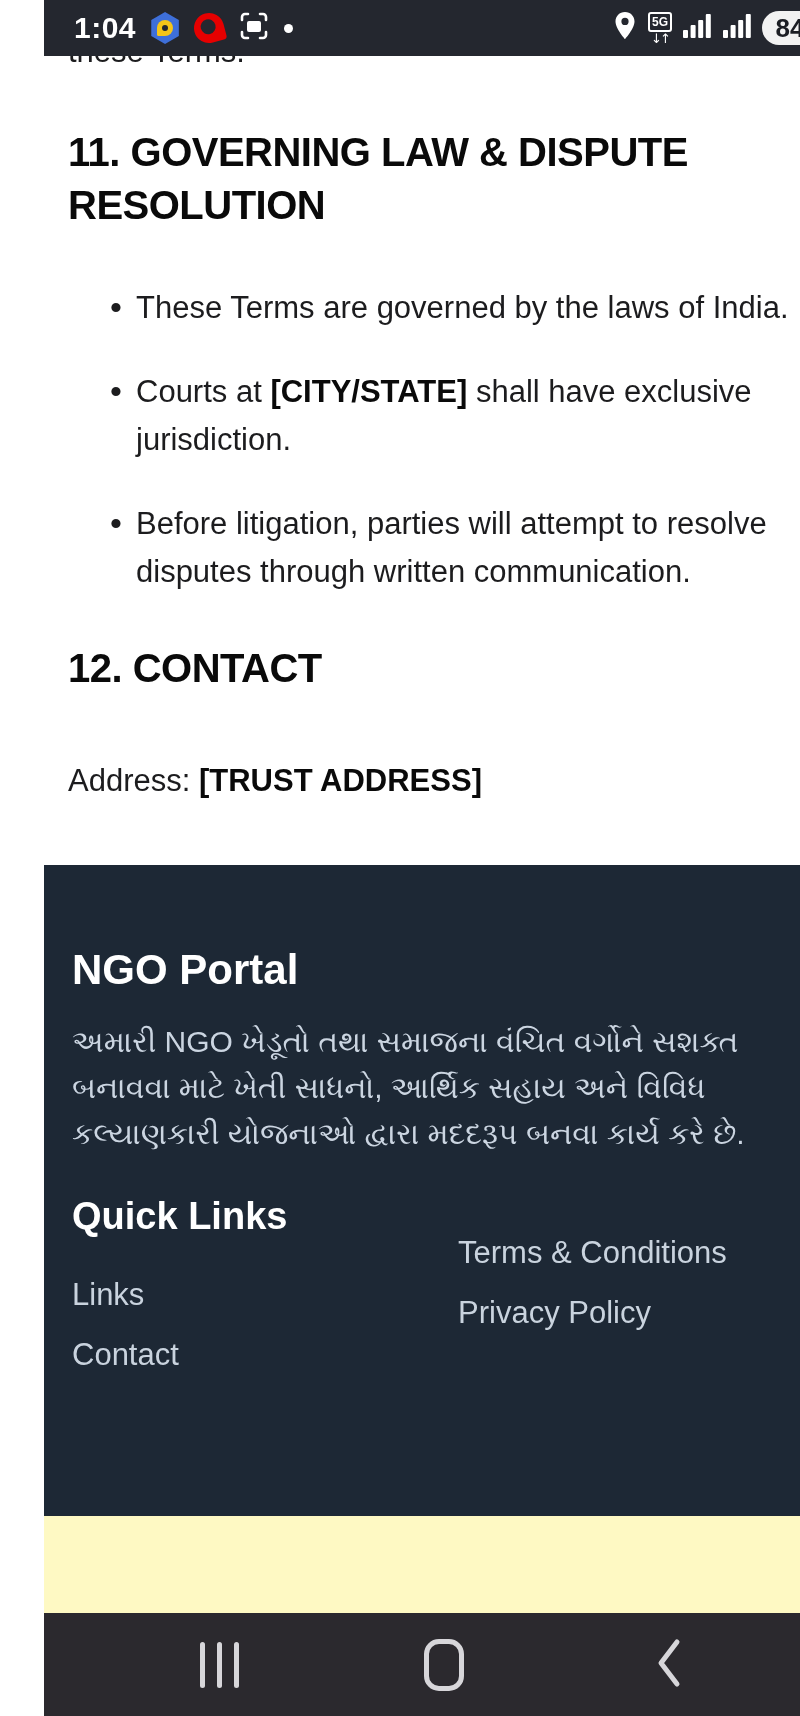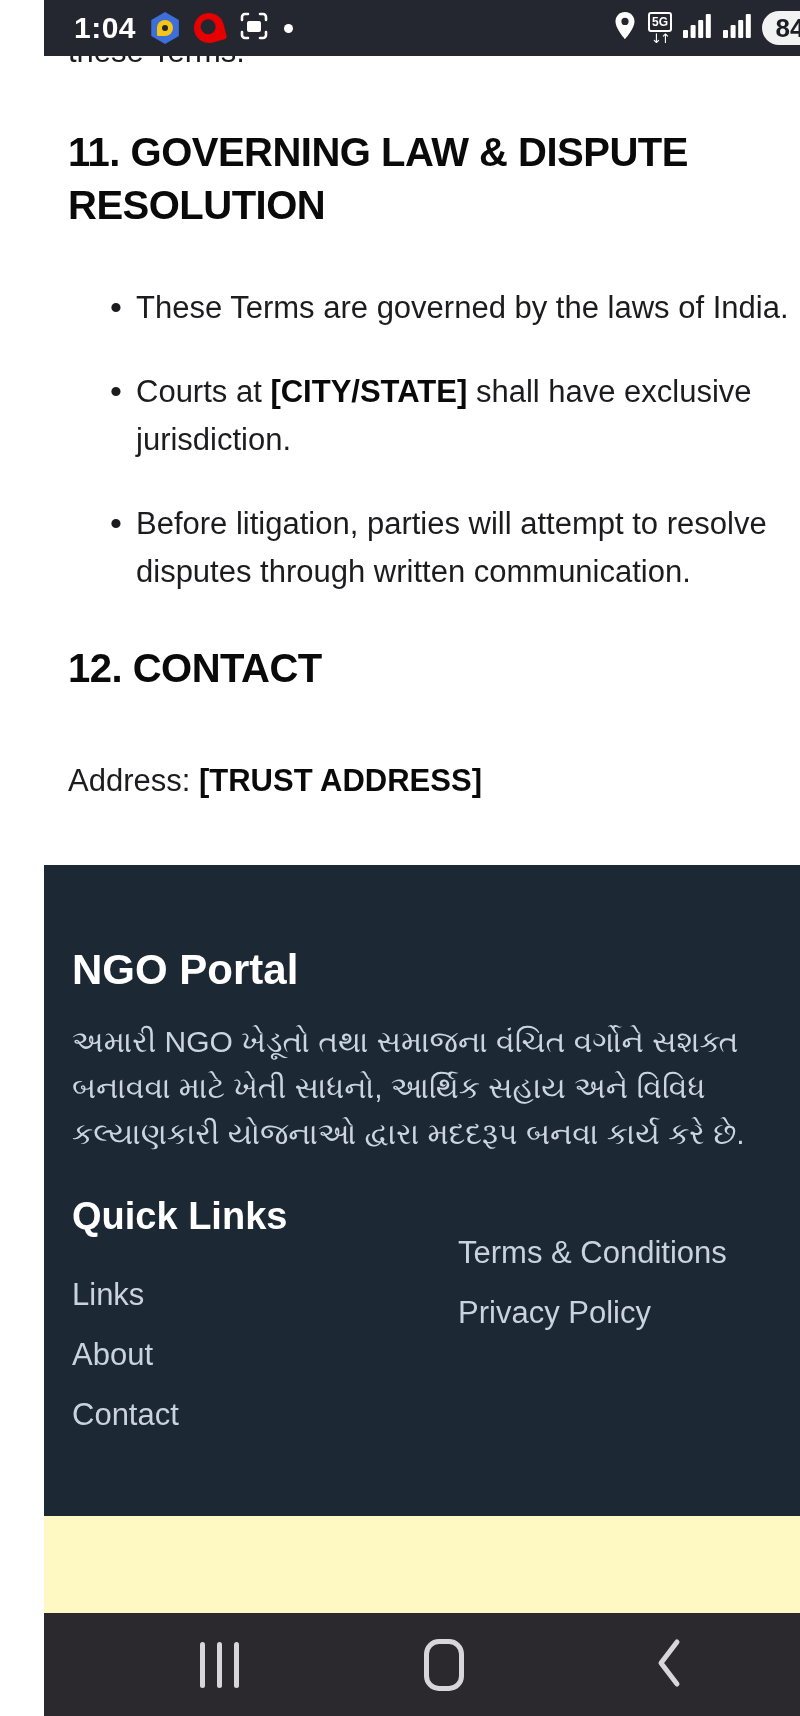--- a/index.html
+++ b/index.html
@@ -155,21 +155,20 @@
     </div>
   </main>
 
   <footer class="footer">
     <h3 class="footer-brand">NGO Portal</h3>
     <p class="footer-desc">અમારી NGO ખેડૂતો તથા સમાજના વંચિત વર્ગોને સશક્ત બનાવવા માટે ખેતી સાધનો, આર્થિક સહાય અને વિવિધ કલ્યાણકારી યોજનાઓ દ્વારા મદદરૂપ બનવા કાર્ય કરે છે.</p>
     <div class="footer-cols">
       <div class="footer-col">
         <h4>Quick Links</h4>
         <a class="footer-link first">Links</a>
-        <a class="footer-link">About</a>
         <a class="footer-link">Contact</a>
       </div>
       <div class="footer-col">
         <a class="footer-link first">Terms &amp; Conditions</a>
         <a class="footer-link">Privacy Policy</a>
       </div>
     </div>
   </footer>
 
   <nav class="navbar">

